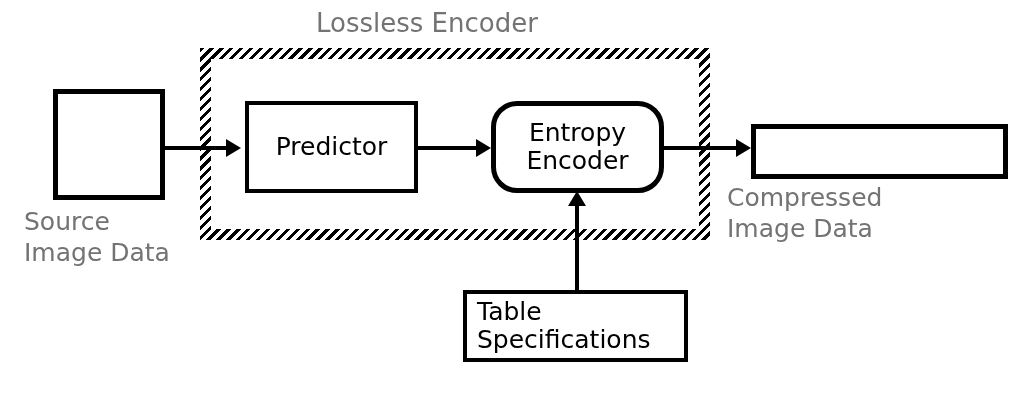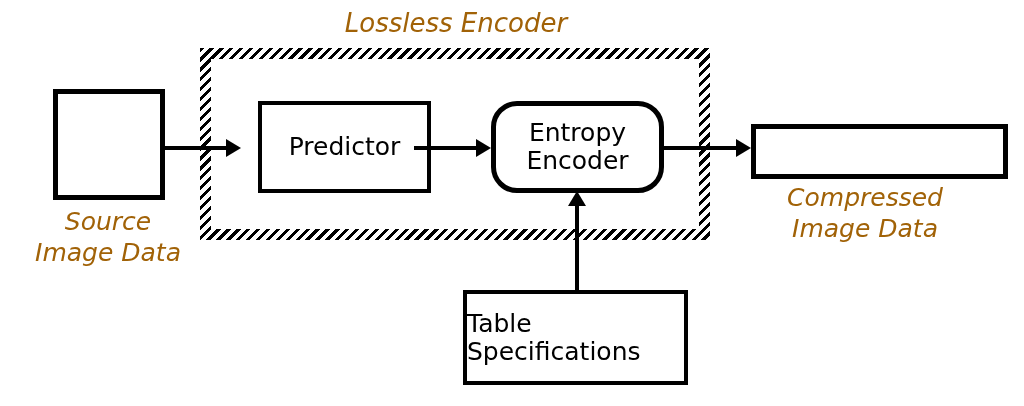--- a/index.html
+++ b/index.html
@@ -34,56 +34,56 @@
     z-index: 4;
   }
   .box.thin { border-width: 4px; }
 
   
   #source-box {
     left: 53px;  top: 89px;
     width: 112px; height: 111px;
   }
   #predictor-box {
-    left: 258px; top: 101px;
+    left: 245px; top: 101px;
     width: 173px; height: 92px;
     font-size: 25px;
   }
   #entropy-box {
     left: 491px; top: 101px;
     width: 173px; height: 92px;
     font-size: 25px;
     border-radius: 26px;
   }
   #compressed-box {
     left: 751px; top: 124px;
     width: 257px; height: 55px;
   }
   #table-box {
     left: 463px; top: 290px;
-    width: 225px; height: 95px;
+    width: 225px; height: 72px;
     font-size: 25px;
     justify-content: flex-start;
     text-align: left;
+    padding-left: 10px;
   }
 
   
   .caption {
     position: absolute;
-    color: #a16207;
+    color: #737373;
     font-size: 25px;
     line-height: 1.22;
-    text-align: center;
     white-space: pre-line;
     z-index: 3;
-    font-style: italic;
   }
   #source-caption {
     left: 0px; top: 207px;
     width: 216px;
+    padding-left: 24px;
   }
   #compressed-caption {
     left: 727px; top: 183px;
     width: 276px;
   }
   #encoder-title {
     left: 316px; top: 8px;
     width: 280px;
     font-size: 26px;
   }

